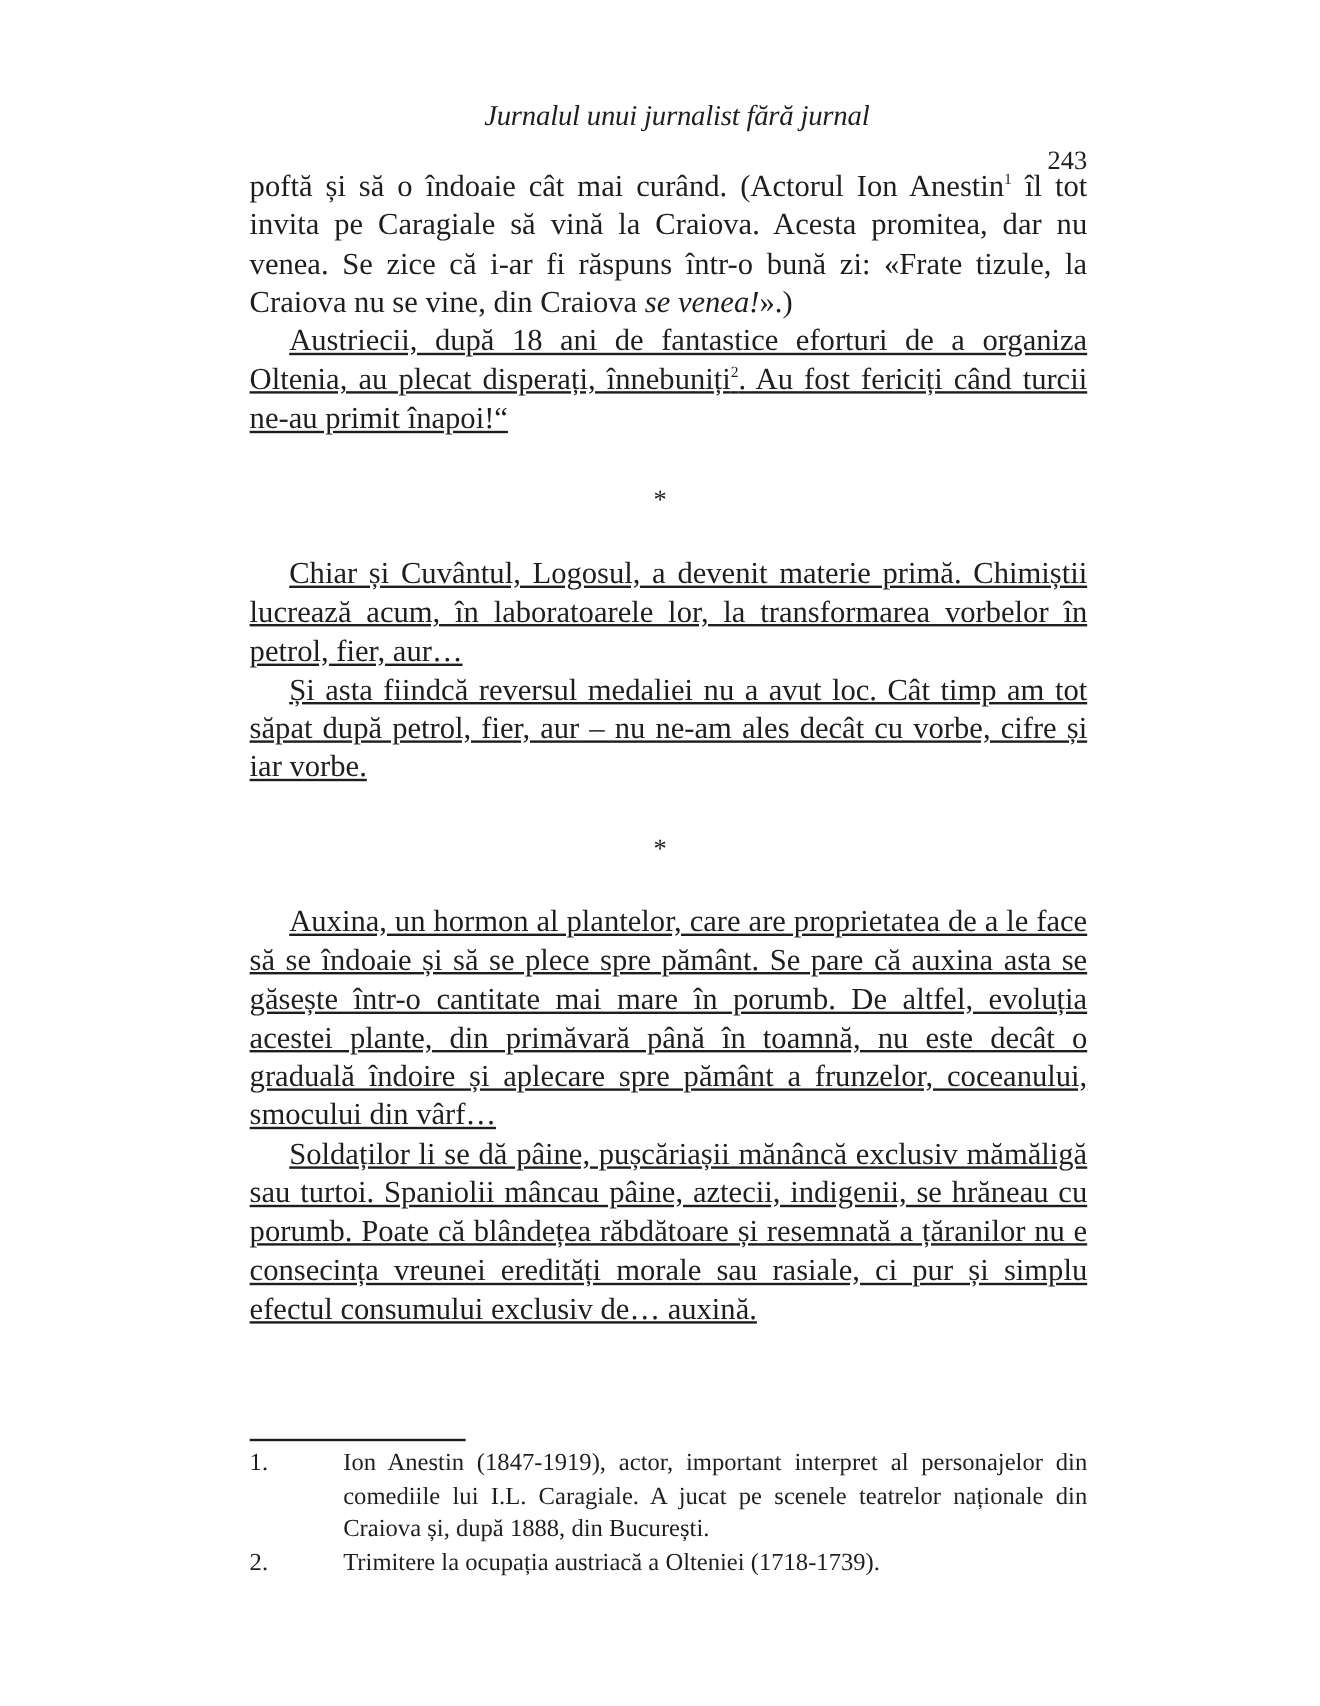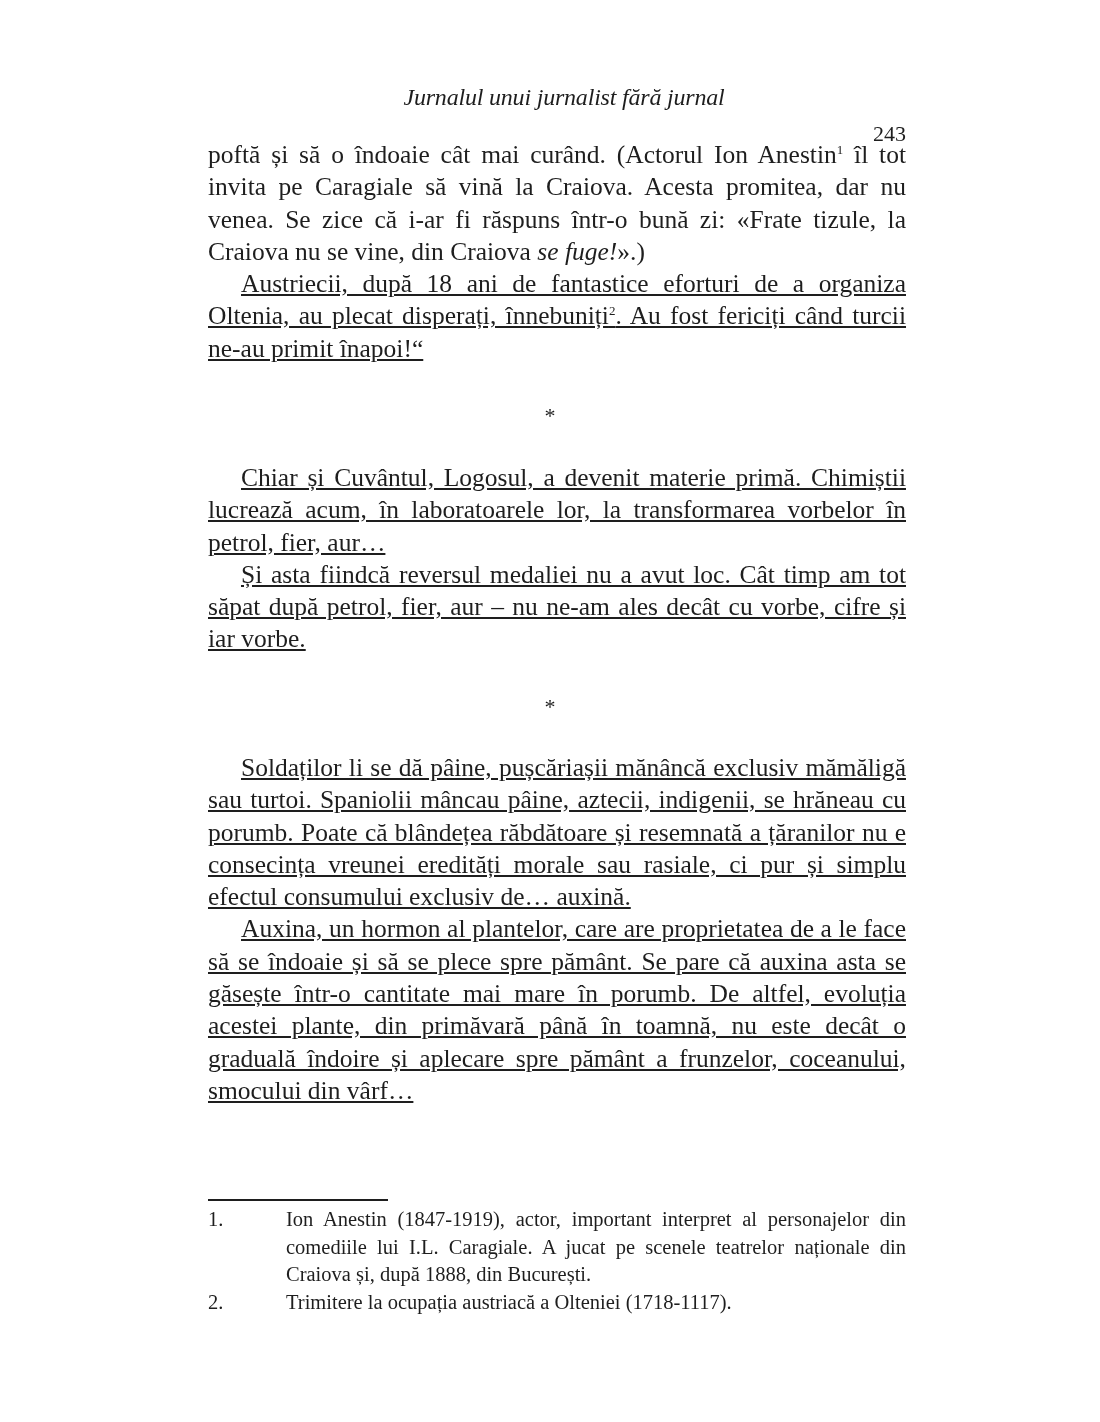--- a/index.html
+++ b/index.html
@@ -23,42 +23,42 @@
 </style>
 </head>
 <body>
 
 <div class="running-head">
   <div class="rh-title">Jurnalul unui jurnalist fără jurnal</div>
   <div class="rh-page">243</div>
 </div>
 
 <div class="body-text" style="top:139px;">
-  <p><span>poftă și să o îndoaie cât mai curând. (Actorul Ion Anestin</span><sup>1</sup><span> îl tot invita pe Caragiale să vină la Craiova. Acesta promitea, dar nu venea. Se zice că i-ar fi răspuns într-o bună zi: «Frate tizule, la Craiova nu se vine, din Craiova </span><i>se fuge!</i><span>».)</span></p>
+  <p><span>poftă și să o îndoaie cât mai curând. (Actorul Ion Anestin</span><sup>1</sup><span> îl tot invita pe Caragiale să vină la Craiova. Acesta promitea, dar nu venea. Se zice că i-ar fi răspuns într-o bună zi: «Frate tizule, la Craiova nu se vine, din Craiova </span><i>se venea!</i><span>».)</span></p>
   <p class="indent"><span>Austriecii, după 18 ani de fantastice eforturi de a organiza Oltenia, au plecat disperați, înnebuniți</span><sup>2</sup><span>. Au fost fericiți când turcii ne-au primit înapoi!“</span></p>
 </div>
 
 <div class="sep" style="top:403px;">*</div>
 
 <div class="body-text" style="top:462px;">
   <p class="indent">Chiar și Cuvântul, Logosul, a devenit materie primă. Chimiștii lucrează acum, în laboratoarele lor, la transformarea vorbelor în petrol, fier, aur…</p>
   <p class="indent">Și asta fiindcă reversul medaliei nu a avut loc. Cât timp am tot săpat după petrol, fier, aur – nu ne-am ales decât cu vorbe, cifre și iar vorbe.</p>
 </div>
 
 <div class="sep" style="top:694px;">*</div>
 
 <div class="body-text" style="top:752px;">
+  <p class="indent">Auxina, un hormon al plantelor, care are proprietatea de a le face să se îndoaie și să se plece spre pământ. Se pare că auxina asta se găsește într-o cantitate mai mare în porumb. De altfel, evoluția acestei plante, din primăvară până în toamnă, nu este decât o graduală îndoire și aplecare spre pământ a frunzelor, coceanului, smocului din vârf…</p>
   <p class="indent">Soldaților li se dă pâine, pușcăriașii mănâncă exclusiv mămăligă sau turtoi. Spaniolii mâncau pâine, aztecii, indigenii, se hrăneau cu porumb. Poate că blândețea răbdătoare și resemnată a țăranilor nu e consecința vreunei eredități morale sau rasiale, ci pur și simplu efectul consumului exclusiv de… auxină.</p>
-  <p class="indent">Auxina, un hormon al plantelor, care are proprietatea de a le face să se îndoaie și să se plece spre pământ. Se pare că auxina asta se găsește într-o cantitate mai mare în porumb. De altfel, evoluția acestei plante, din primăvară până în toamnă, nu este decât o graduală îndoire și aplecare spre pământ a frunzelor, coceanului, smocului din vârf…</p>
 </div>
 
 <div class="fn-rule"></div>
 
 <div class="footnotes">
   <div class="fn">
     <span class="fn-num">1.</span>
     <span class="fn-text">Ion Anestin (1847-1919), actor, important interpret al personajelor din comediile lui I.L. Caragiale. A jucat pe scenele teatrelor naționale din Craiova și, după 1888, din București.</span>
   </div>
   <div class="fn">
     <span class="fn-num">2.</span>
-    <span class="fn-text">Trimitere la ocupația austriacă a Olteniei (1718-1117).</span>
+    <span class="fn-text">Trimitere la ocupația austriacă a Olteniei (1718-1739).</span>
   </div>
 </div>
 
 </body></html>

